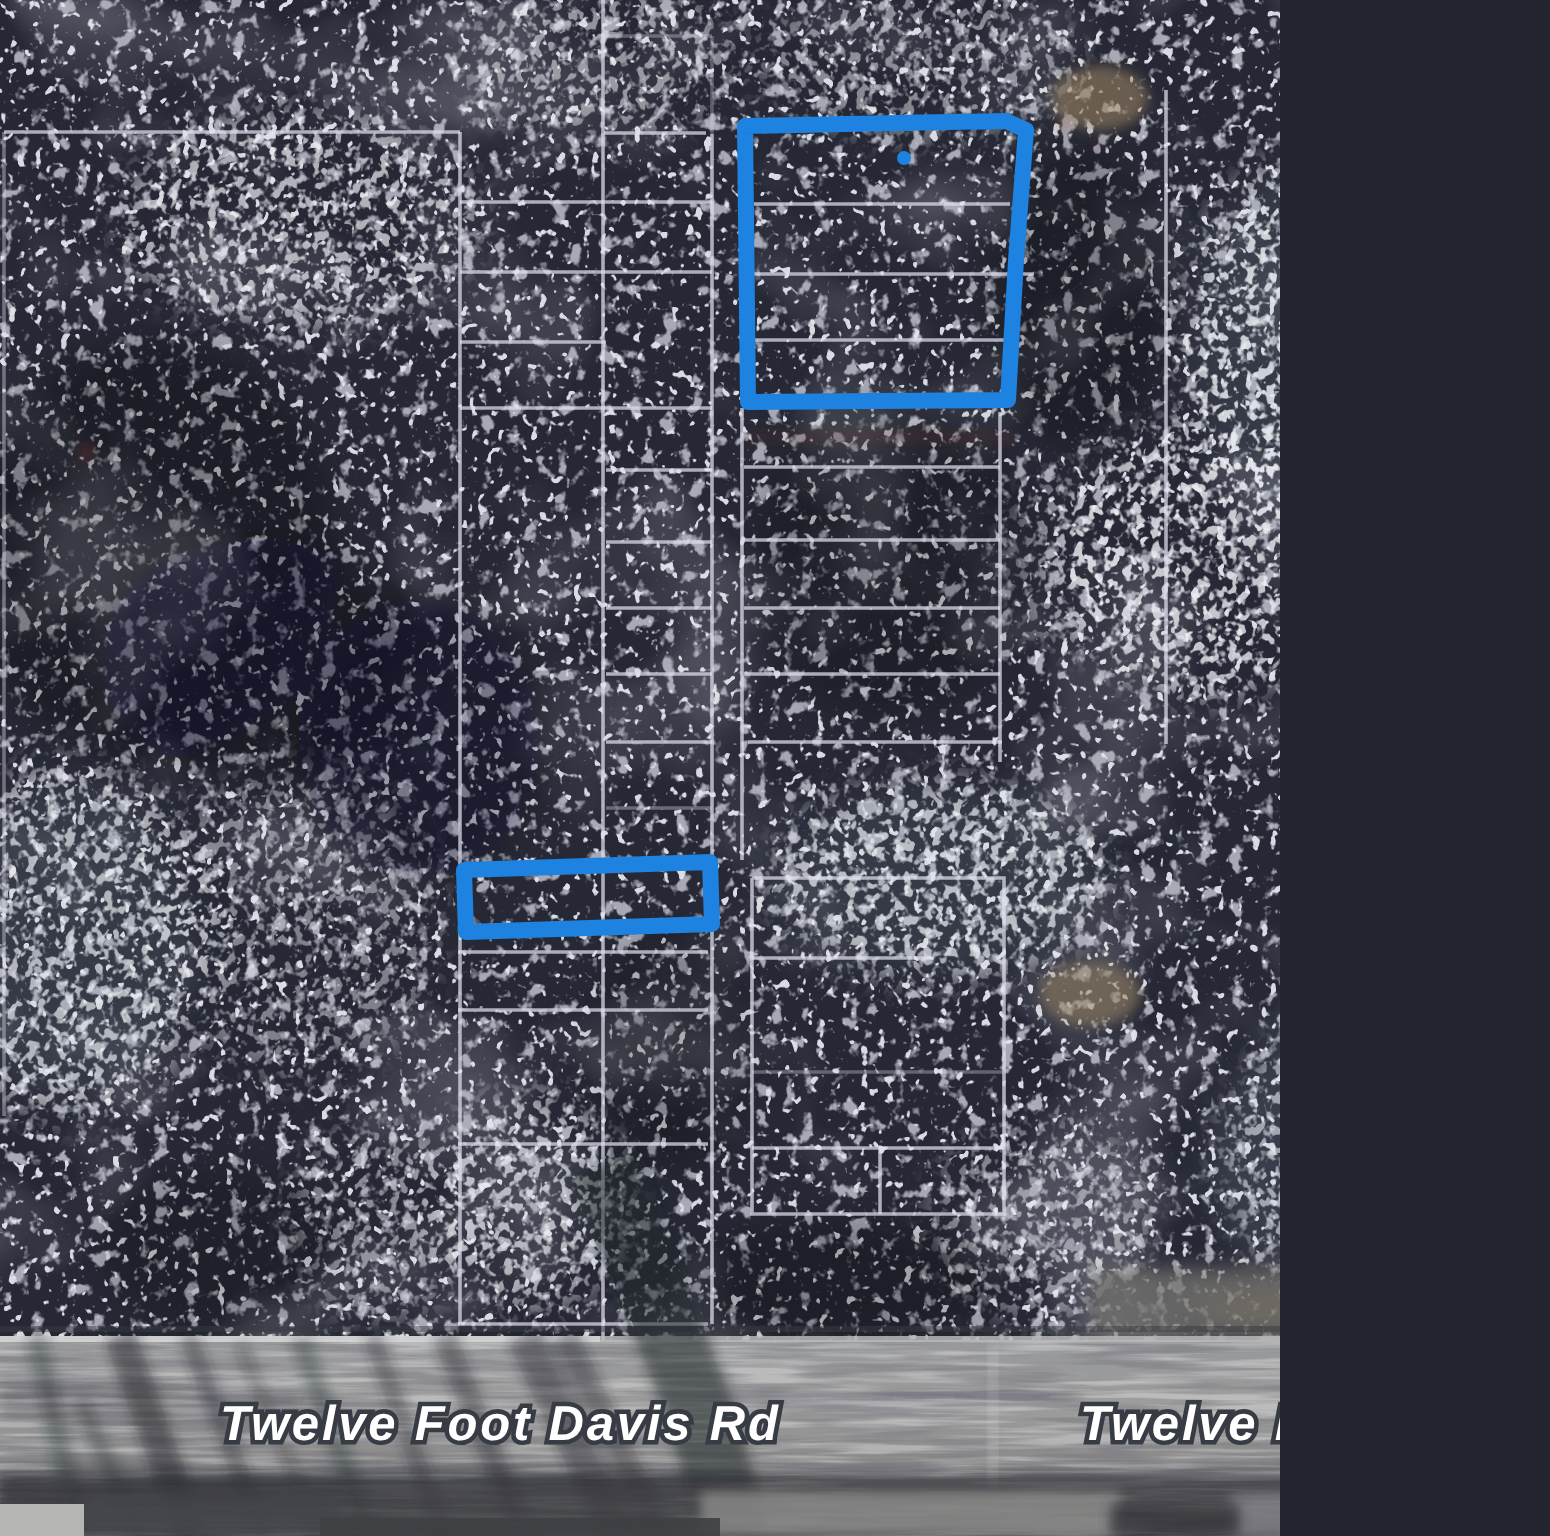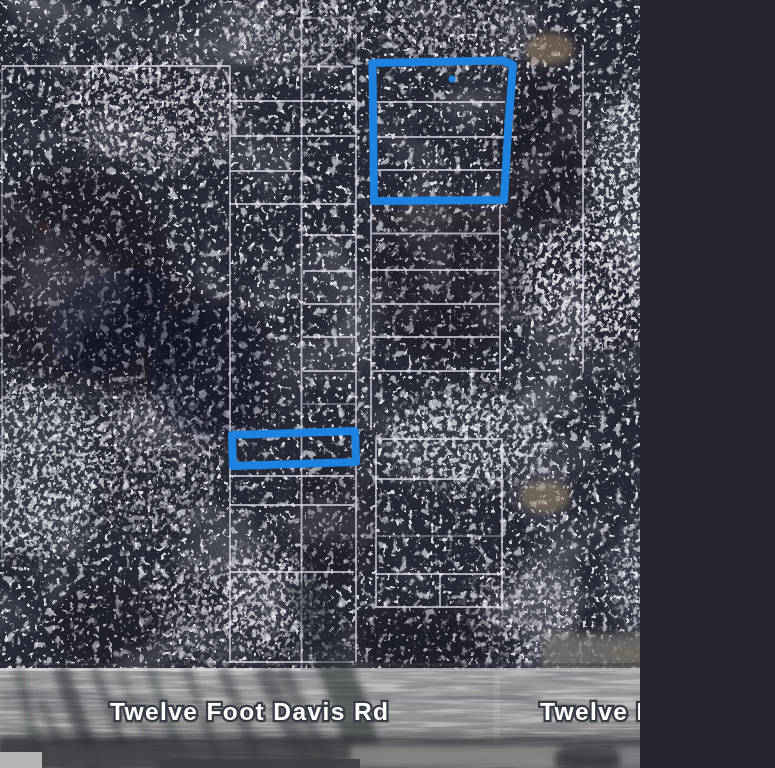--- a/index.html
+++ b/index.html
@@ -1,16 +1,16 @@
 <!DOCTYPE html>
 <html><head>
 <meta charset="utf-8">
 <style>
   html,body{margin:0;padding:0;background:#23242e;}
-  #map{position:relative;width:640px;height:768px;overflow:hidden;font-family:"Liberation Sans",sans-serif;}
+  #map{position:relative;width:640px;height:768px;overflow:hidden;font-family:"Liberation Sans",sans-serif;font-style:italic;}
   svg{display:block;}
 </style>
 </head>
 <body>
 
 <div id="map">
 <svg width="775" height="768" viewBox="0 0 775 768" xmlns="http://www.w3.org/2000/svg">
 <defs>
   <filter id="cloud" x="-5%" y="-5%" width="110%" height="110%">
     <feTurbulence type="fractalNoise" baseFrequency="0.010 0.012" numOctaves="3" seed="7" result="t"></feTurbulence>

